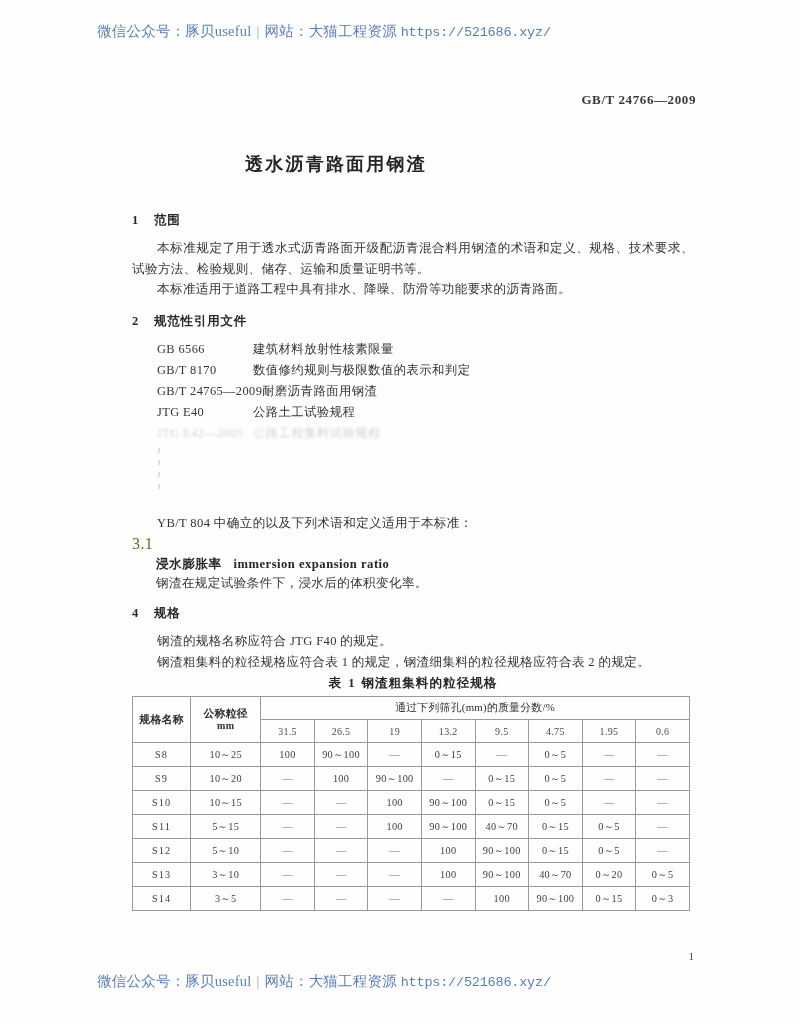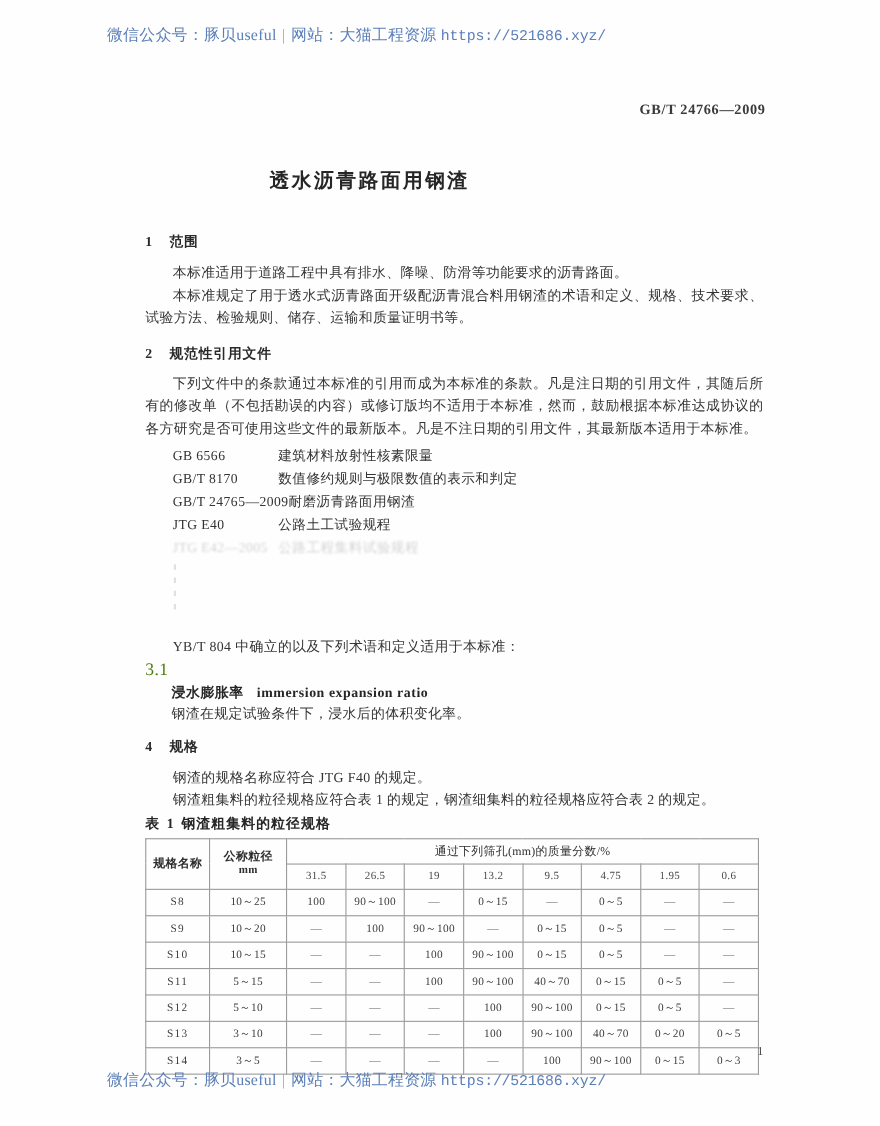--- a/index.html
+++ b/index.html
@@ -152,21 +152,21 @@
     left: 26px;
     width: 2px;
     height: 5px;
     background: #c9c9c9;
     filter: blur(0.6px);
     opacity: 0.55;
   }
 
   
   .table-caption {
-    text-align: left;
+    text-align: center;
     font-size: 12.6px;
     font-weight: bold;
     letter-spacing: 1px;
     color: #262626;
     margin: 3px 0 4px 0;
   }
   .table-caption .cap-num { margin: 0 6px; font-weight: bold; }
   table.spec {
     border-collapse: collapse;
     width: 558px;
@@ -237,29 +237,28 @@
   <div class="std-no">GB/T 24766—2009</div>
 
   <div class="doc-title">透水沥青路面用钢渣</div>
 
   <div class="content">
 
     <div class="block">
       <div class="sec-head">
         <span class="num">1</span><span>范围</span>
       </div>
+      <p class="para indent">本标准规定了用于透水式沥青路面开级配沥青混合料用钢渣的术语和定义、规格、技术要求、试验方法、检验规则、储存、运输和质量证明书等。</p>
       <p class="para indent">本标准适用于道路工程中具有排水、降噪、防滑等功能要求的沥青路面。</p>
-      <p class="para indent">本标准规定了用于透水式沥青路面开级配沥青混合料用钢渣的术语和定义、规格、技术要求、试验方法、检验规则、储存、运输和质量证明书等。</p>
     </div>
 
     <div class="block">
       <div class="sec-head">
         <span class="num">2</span><span>规范性引用文件</span>
       </div>
-      <p class="para indent">下列文件中的条款通过本标准的引用而成为本标准的条款。凡是注日期的引用文件，其随后所有的修改单（不包括勘误的内容）或修订版均不适用于本标准，然而，鼓励根据本标准达成协议的各方研究是否可使用这些文件的最新版本。凡是不注日期的引用文件，其最新版本适用于本标准。</p>
 
       <ul class="ref-list">
         <li>
           <span class="ref-id">GB 6566</span><span>建筑材料放射性核素限量</span>
         </li>
         <li>
           <span class="ref-id">GB/T 8170</span><span>数值修约规则与极限数值的表示和判定</span>
         </li>
         <li>
           <span class="ref-id">GB/T 24765—2009</span><span>耐磨沥青路面用钢渣</span>

